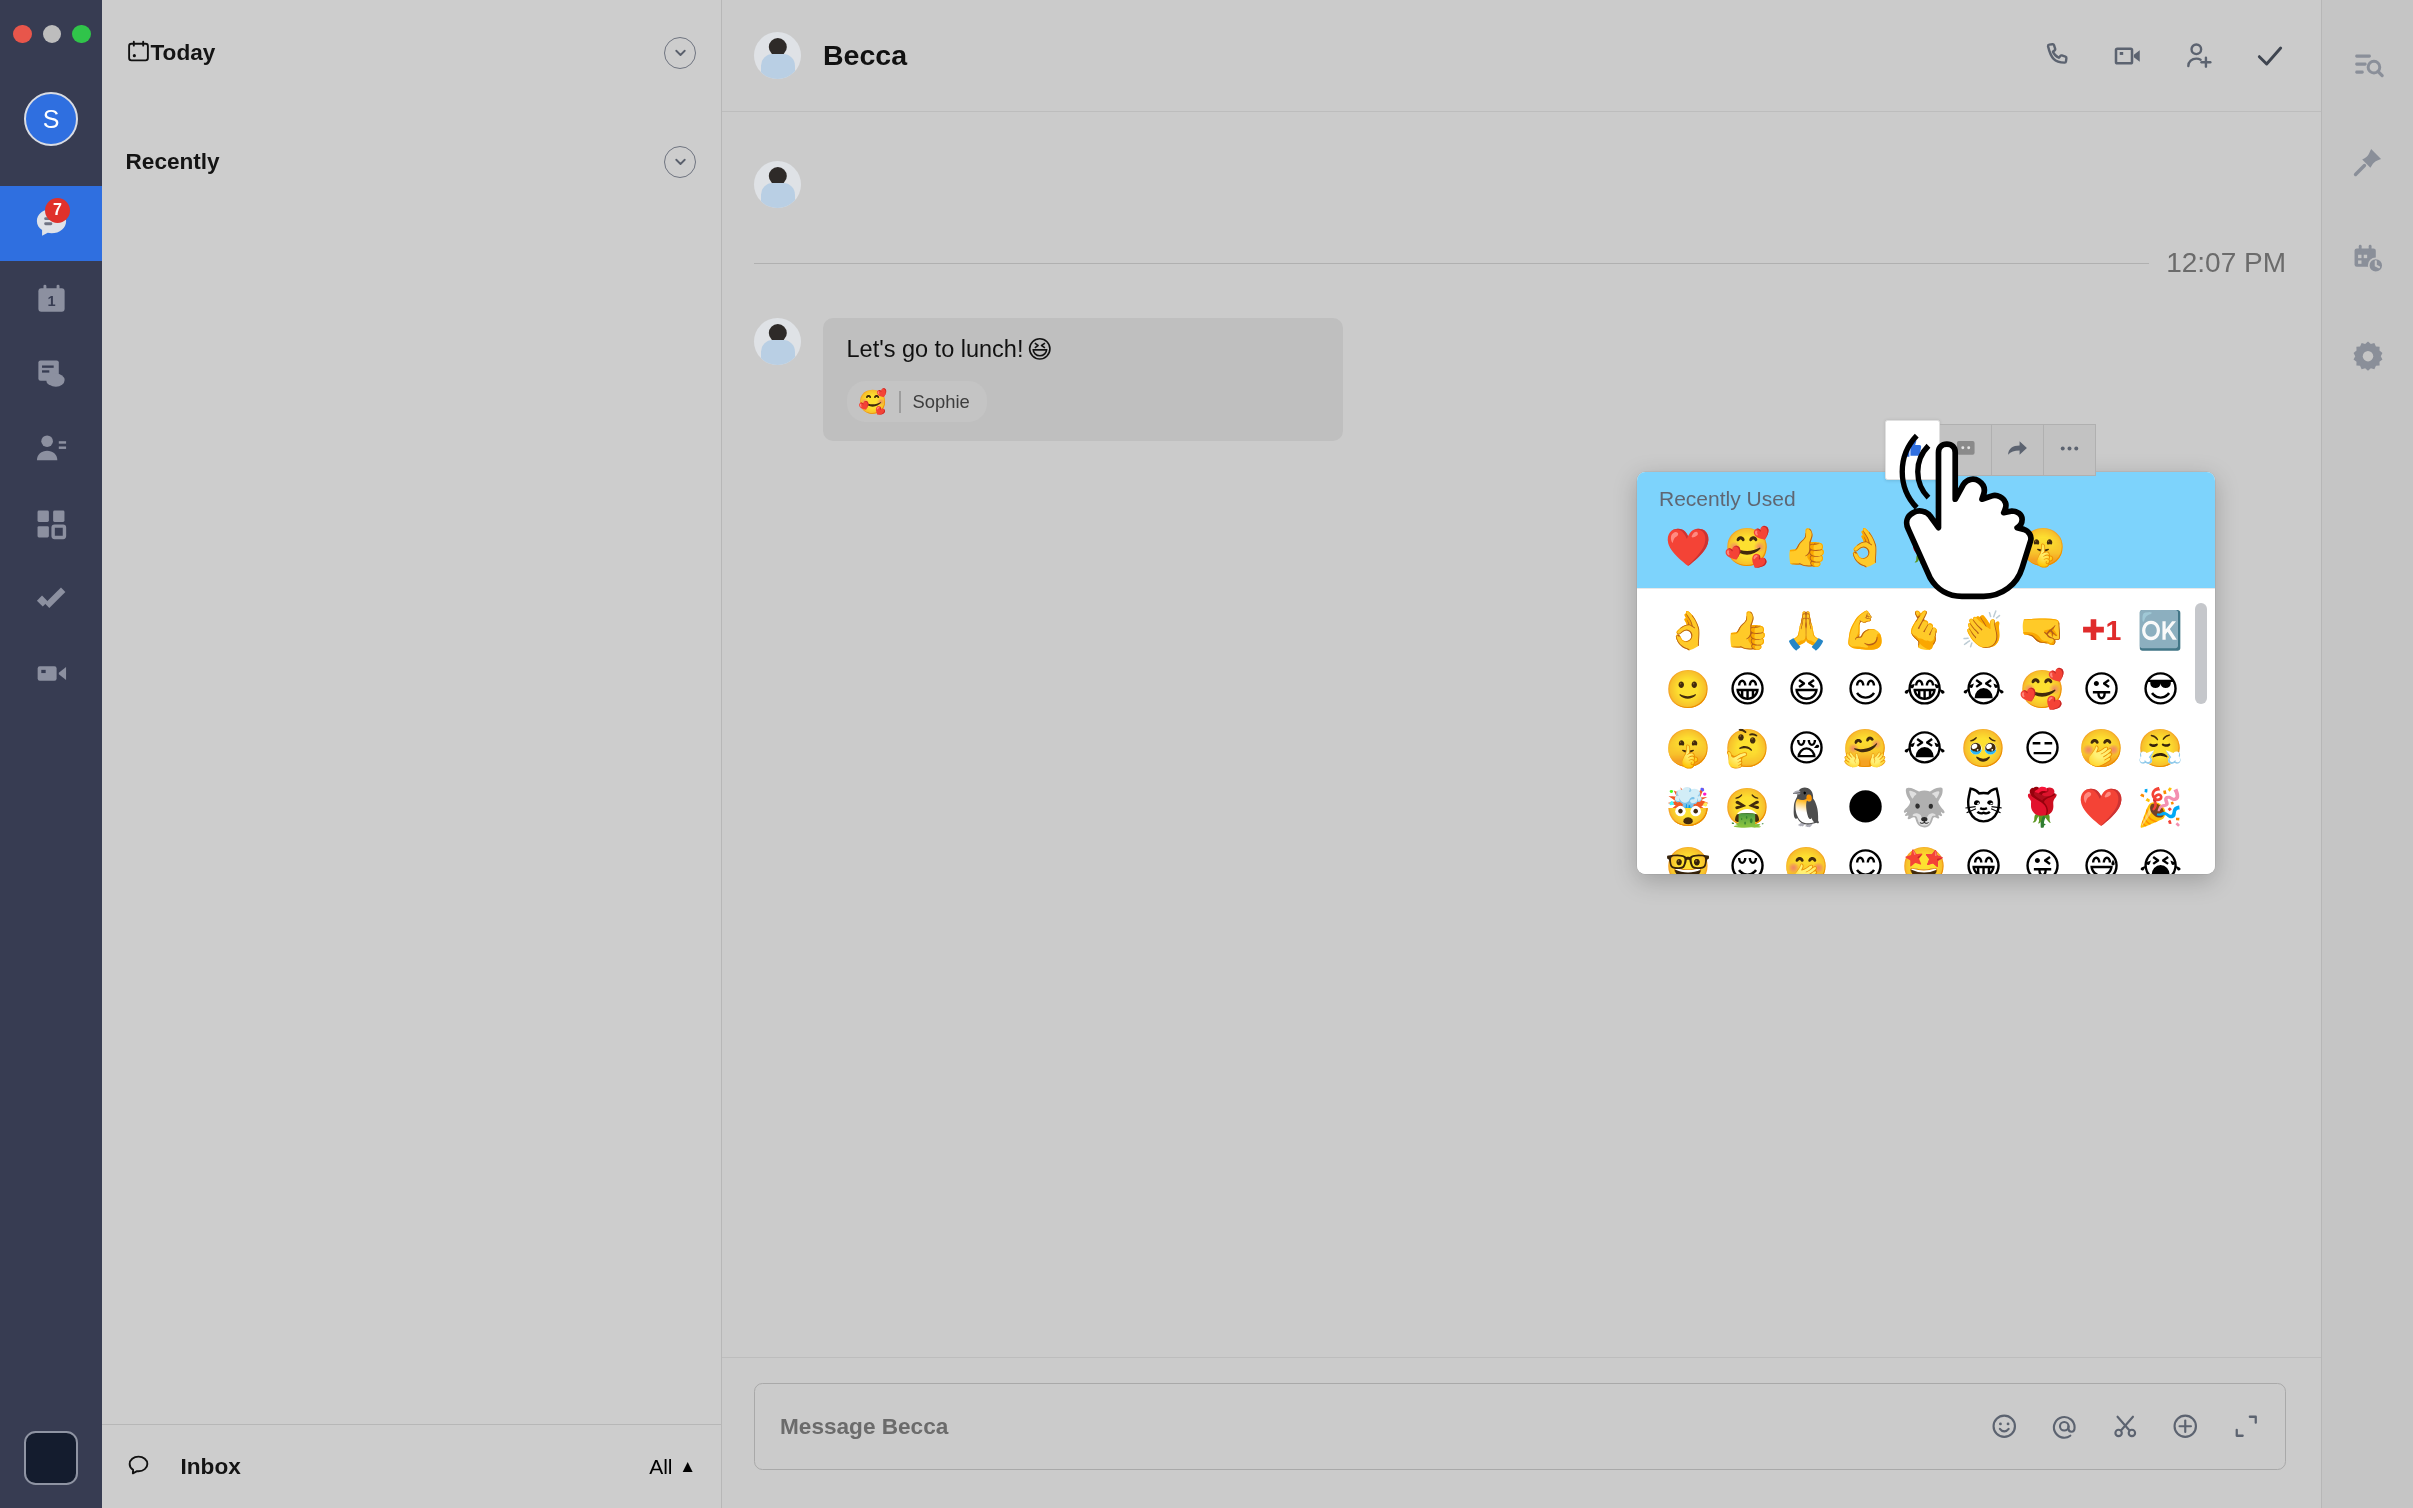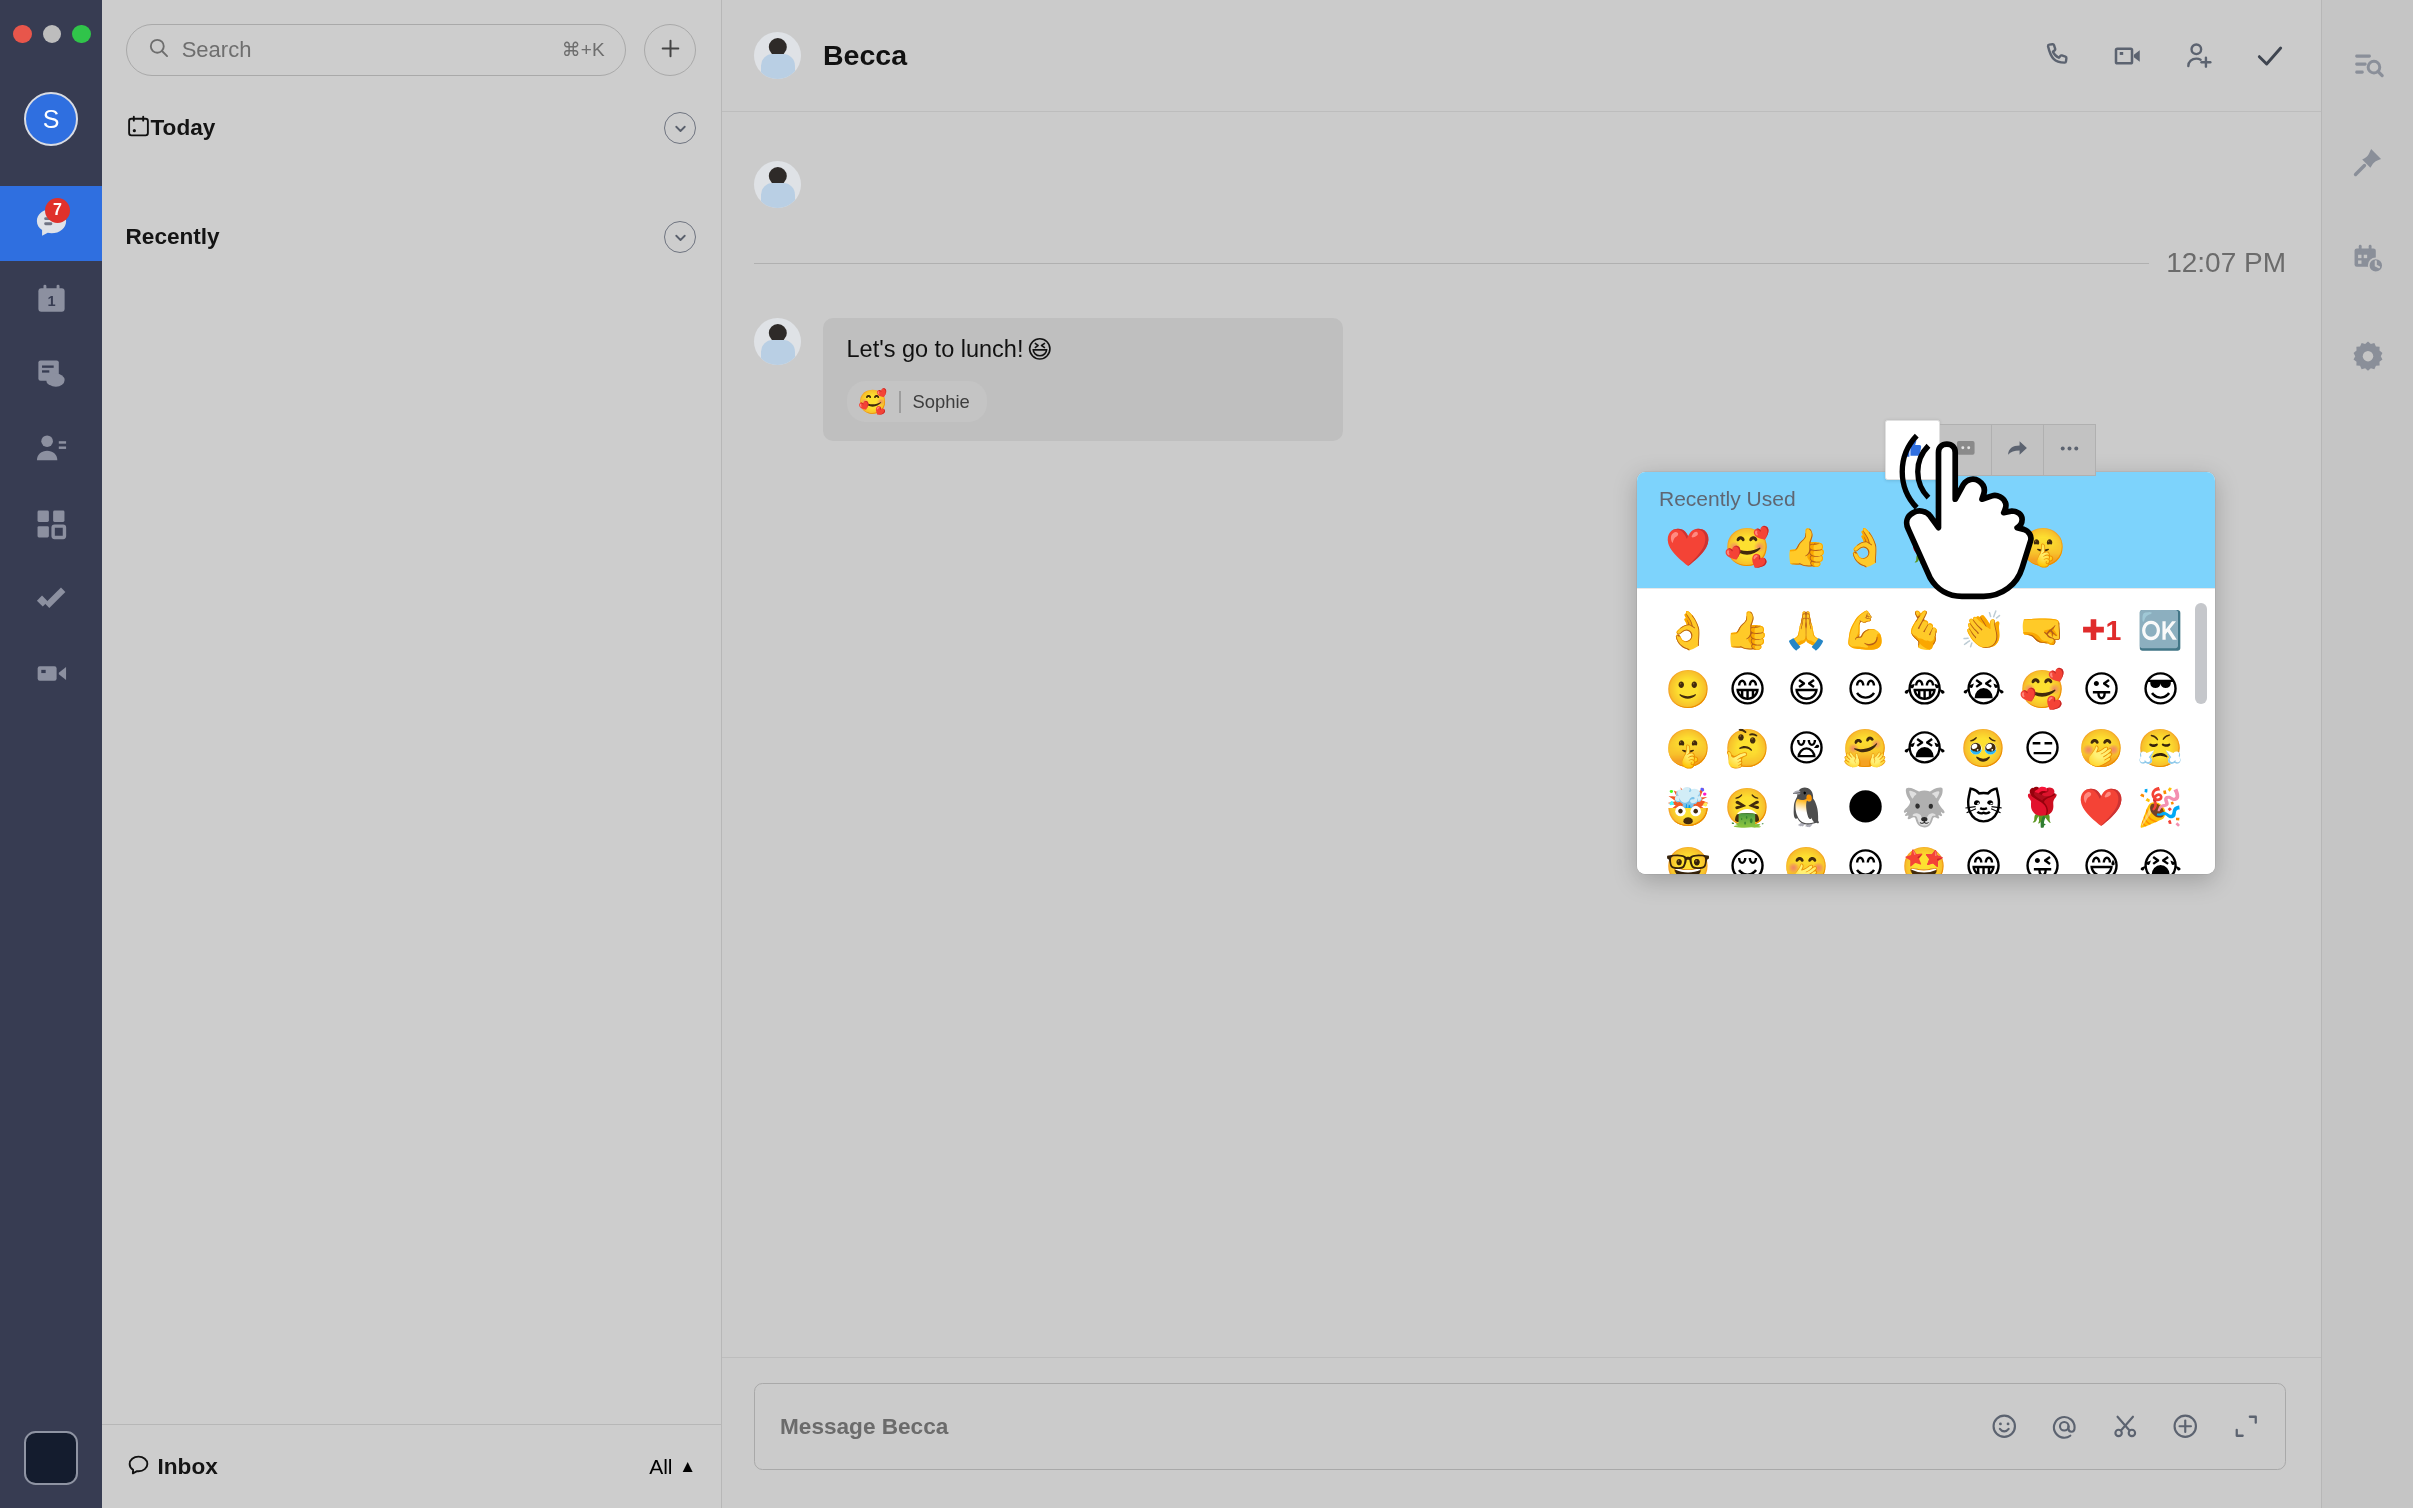--- a/index.html
+++ b/index.html
@@ -128,21 +128,21 @@
     border: 1.7px solid #6f7480;
     display: flex; align-items: center; justify-content: center;
   }
   .list-footer {
     position: absolute;
     bottom: 0; left: 0; right: 0;
     height: 84px;
     border-top: 0.8px solid #b7b7b7;
     display: flex; align-items: center;
     padding: 0 25px 0 23.5px;
-    gap: 7px;
+    gap: 30px;
   }
   .list-footer .lf-label { font-size: 22.6px; color: #141414; font-weight: 700; flex: 1; }
   .list-footer .lf-right { font-size: 21px; color: #000000; display: flex; align-items: center; gap: 6.7px; }
 
   
   .chat {
     flex: 1;
     display: flex; flex-direction: column;
     background: #cbcbcb;
     position: relative;
@@ -428,40 +428,20 @@
           </svg>
         </span>
       </div>
     </div>
 
     <div class="rail-bottom"></div>
   </div>
 
   <div class="listpanel">
 
-    <div class="list-top">
-      <div class="searchbox">
-        <span>
-          <svg width="23.5" height="23.5" viewBox="0 0 24 24">
-              <circle cx="10.5" cy="10.5" r="6.6" fill="none" stroke="#6e6e6e" stroke-width="1.9"></circle>
-              <line x1="15.3" y1="15.3" x2="20.5" y2="20.5" stroke="#6e6e6e" stroke-width="1.9" stroke-linecap="round"></line>
-            </svg>
-        </span>
-        <span class="ph">Search</span>
-        <span class="kbd">⌘+K</span>
-      </div>
-      <div class="plusbtn">
-        <span>
-          <svg width="25" height="25" viewBox="0 0 24 24">
-              <line x1="12" y1="4.5" x2="12" y2="19.5" stroke="#444" stroke-width="1.9" stroke-linecap="round"></line>
-              <line x1="4.5" y1="12" x2="19.5" y2="12" stroke="#444" stroke-width="1.9" stroke-linecap="round"></line>
-            </svg>
-        </span>
-      </div>
-    </div>
 
     <div class="section-row">
       <span>
         <svg width="25" height="25" viewBox="0 0 24 24">
           <rect x="3" y="4.5" width="18" height="16" rx="2.2" fill="none" stroke="#111" stroke-width="1.8"></rect>
           <line x1="7.5" y1="2.6" x2="7.5" y2="6.4" stroke="#111" stroke-width="1.8" stroke-linecap="round"></line>
           <line x1="16.5" y1="2.6" x2="16.5" y2="6.4" stroke="#111" stroke-width="1.8" stroke-linecap="round"></line>
           <circle cx="8" cy="16" r="1.5" fill="#111"></circle>
         </svg>
       </span>

